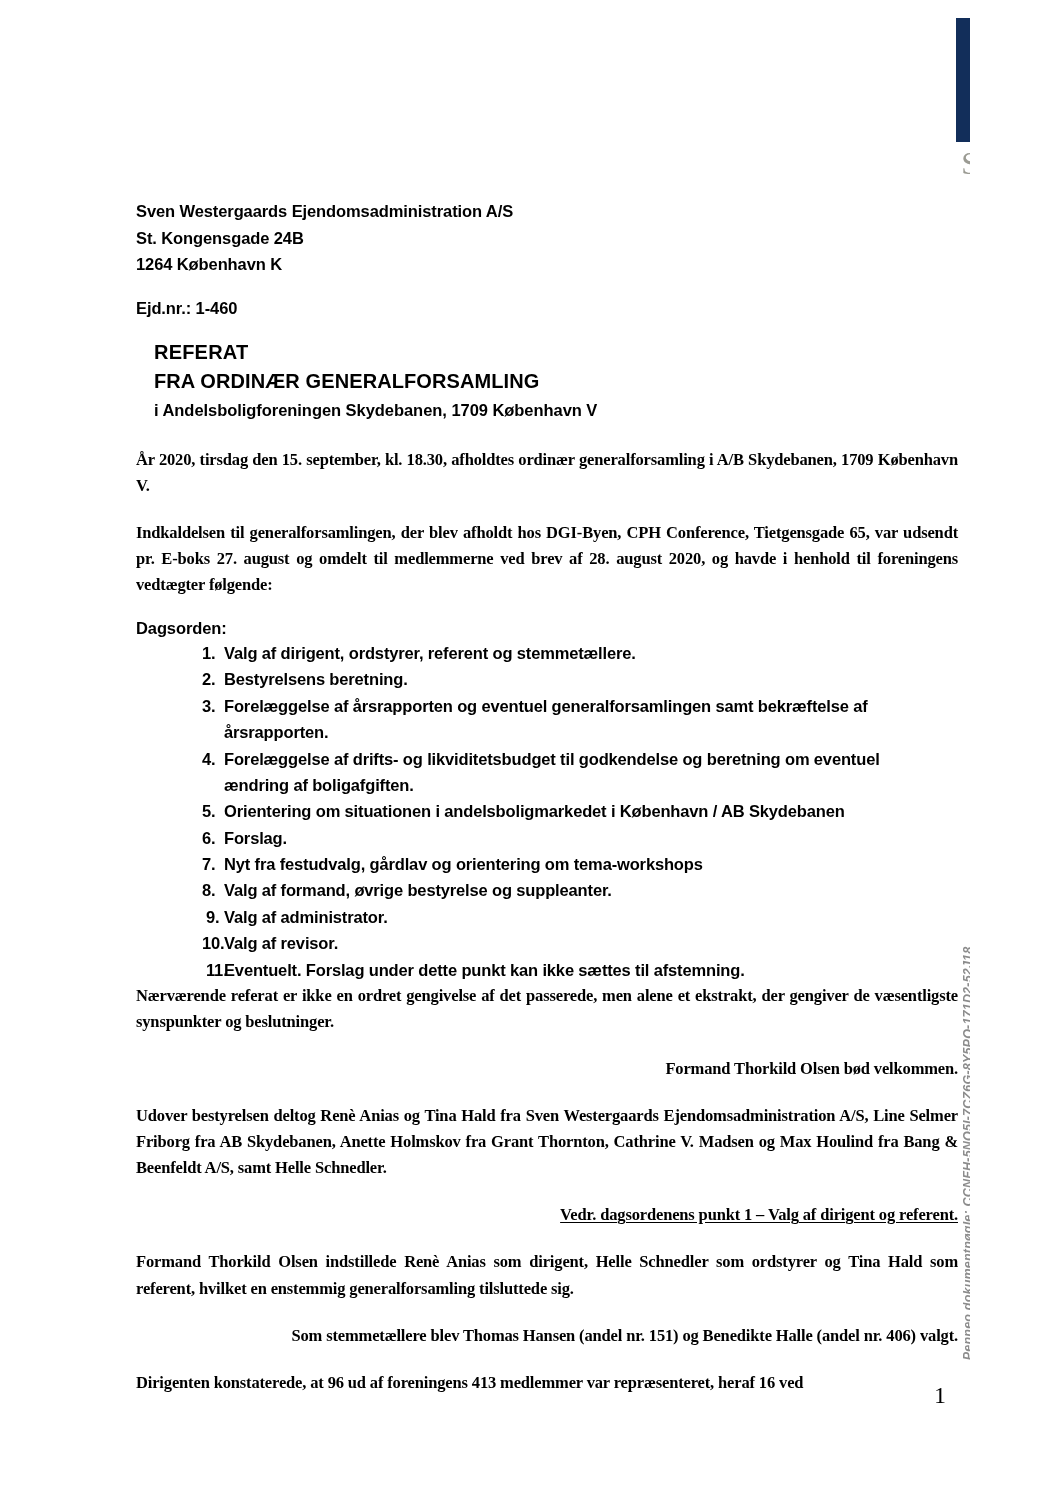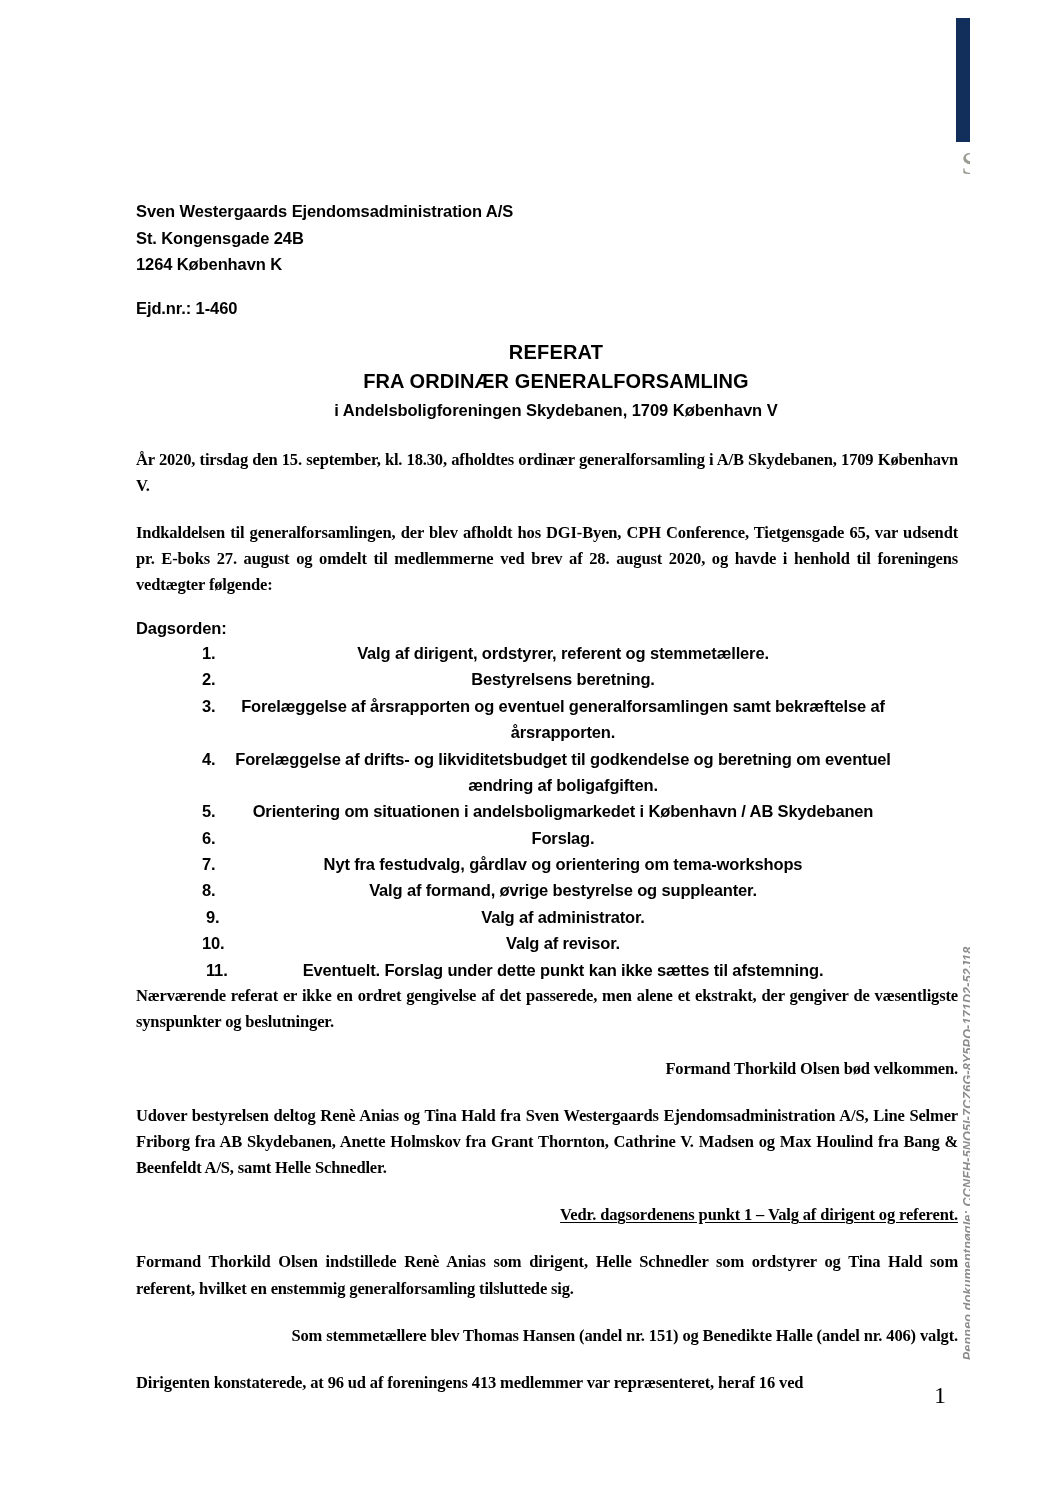--- a/index.html
+++ b/index.html
@@ -60,21 +60,20 @@
   }
   .addr-block {
     font-size: 16.5px;
     font-weight: bold;
     line-height: 1.62;
     letter-spacing: -0.1px;
   }
   .addr-gap { height: 17px; }
 
   .title-block {
-    text-align: center;
     margin-top: 16px;
     margin-left: 18px;
   }
   .title-main {
     font-size: 20px;
     font-weight: bold;
     letter-spacing: 0.2px;
     line-height: 1.45;
   }
   .title-sub {
@@ -125,21 +124,20 @@
   }
   ol.agenda li .num {
     width: 88px;
     flex: 0 0 88px;
     padding-left: 66px;
     box-sizing: border-box;
   }
   ol.agenda li .txt {
     flex: 1 1 auto;
     max-width: 678px;
-    text-align: center;
   }
   ol.agenda li.indent-extra .num { padding-left: 70px; }
 
   .after-agenda { margin-top: 26px; }
 
   .underlined {
     text-decoration: underline;
     text-underline-offset: 2px;
   }
 

